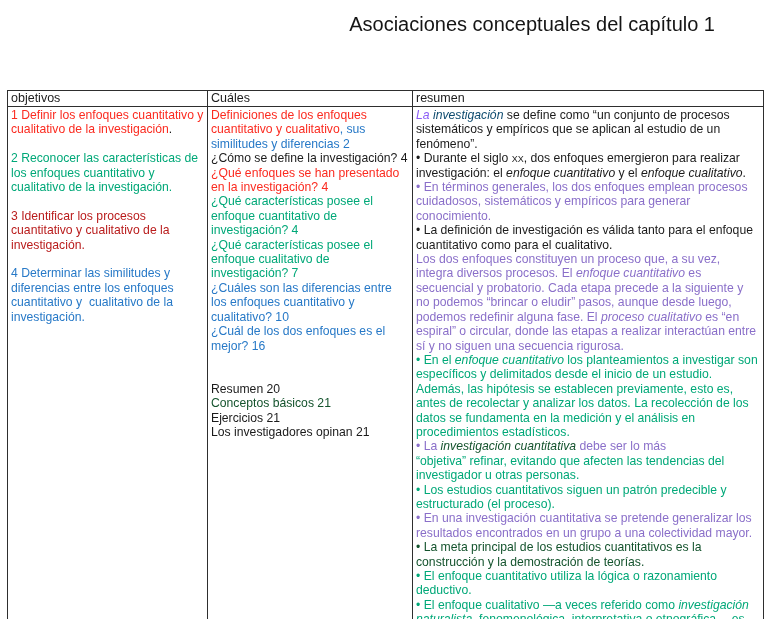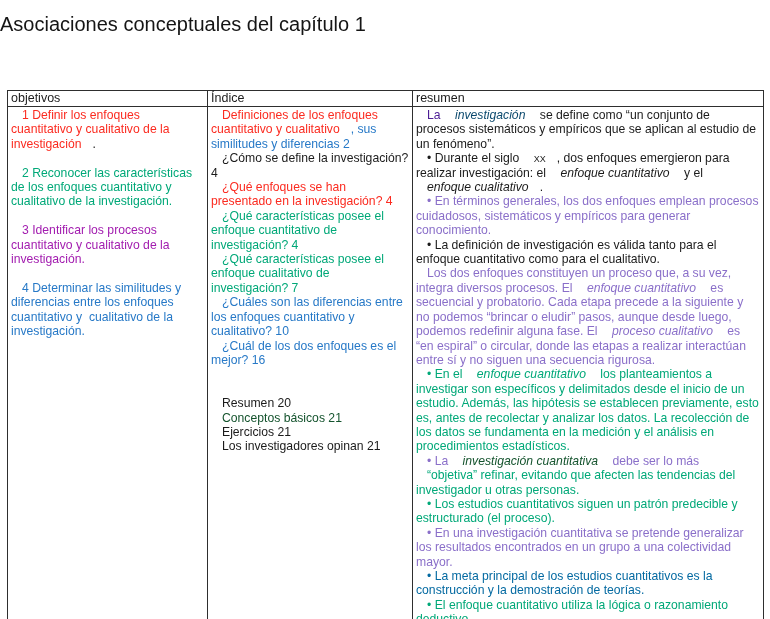--- a/index.html
+++ b/index.html
@@ -8,21 +8,21 @@
     width: 770px; height: 619px;
     background: #ffffff;
     font-family: "Liberation Sans", sans-serif;
     color: #1b1b1b;
     overflow: hidden;
   }
   .page { position: relative; width: 770px; height: 619px; background: #fff; }
   .title {
     position: absolute;
     left: 0; top: 13px; width: 715px;
-    text-align: left;
+    text-align: right;
     font-size: 20px;
     font-weight: normal;
     margin: 0;
     color: #151515;
   }
   table.doc-table {
     position: absolute;
     left: 7px; top: 90px;
     width: 756px;
     border-collapse: collapse;
@@ -39,74 +39,74 @@
     height: 16px;
     padding: 0 14px 1px 3px;
     color: #1b1b1b;
   }
   .doc-table td {
     font-size: 12.2px;
     line-height: 14.4px;
     padding: 1px 3px 2px 3px;
   }
   .par { margin: 0; }
-  .par span { white-space: pre-wrap; margin-left: 11px; }
+  .par span { white-space: pre-wrap; }
 </style>
 </head>
 <body>
 
 <div class="page">
 
   <h1 class="title">Asociaciones conceptuales del capítulo 1</h1>
 
   <table class="doc-table">
     <colgroup>
       <col style="width:200px">
       <col style="width:205px">
       <col style="width:351px">
     </colgroup>
     <thead>
       <tr>
         <th>objetivos</th>
-        <th>Índice</th>
+        <th>Cuáles</th>
         <th>resumen</th>
       </tr>
     </thead>
     <tbody>
       <tr>
         <td>
             <p class="par"><span style="color: rgb(251, 43, 32);">1 Definir los enfoques cuantitativo y cualitativo de la investigación</span><span style="color: rgb(27, 27, 27);">.</span></p>
             <p class="par" style="margin-top: 14.4px;"><span style="color: rgb(0, 168, 120);">2 Reconocer las características de los enfoques cuantitativo y cualitativo de la investigación.</span></p>
-            <p class="par" style="margin-top: 14.4px;"><span style="color: #a21caf;">3 Identificar los procesos cuantitativo y cualitativo de la investigación.</span></p>
+            <p class="par" style="margin-top: 14.4px;"><span style="color: #b91c1c;">3 Identificar los procesos cuantitativo y cualitativo de la investigación.</span></p>
             <p class="par" style="margin-top: 14.4px;"><span style="color: rgb(39, 121, 199);">4 Determinar las similitudes y diferencias entre los enfoques cuantitativo y  cualitativo de la investigación.</span></p>
           </td>
         <td>
             <p class="par"><span style="color: rgb(251, 43, 32);">Definiciones de los enfoques cuantitativo y cualitativo</span><span style="color: rgb(39, 121, 199);">, sus similitudes y diferencias 2</span></p>
             <p class="par"><span style="color: rgb(27, 27, 27);">¿Cómo se define la investigación? 4</span></p>
             <p class="par"><span style="color: rgb(251, 43, 32);">¿Qué enfoques se han presentado en la investigación? 4</span></p>
             <p class="par"><span style="color: rgb(0, 168, 120);">¿Qué características posee el enfoque cuantitativo de investigación? 4</span></p>
             <p class="par"><span style="color: rgb(0, 168, 120);">¿Qué características posee el enfoque cualitativo de investigación? 7</span></p>
             <p class="par"><span style="color: rgb(39, 121, 199);">¿Cuáles son las diferencias entre los enfoques cuantitativo y cualitativo? 10</span></p>
             <p class="par"><span style="color: rgb(39, 121, 199);">¿Cuál de los dos enfoques es el mejor? 16</span></p>
             <p class="par" style="margin-top: 28.8px;"><span style="color: rgb(27, 27, 27);">Resumen 20</span></p>
             <p class="par"><span style="color: #14532d;">Conceptos básicos 21</span></p>
             <p class="par"><span style="color: rgb(27, 27, 27);">Ejercicios 21</span></p>
             <p class="par"><span style="color: rgb(27, 27, 27);">Los investigadores opinan 21</span></p>
           </td>
         <td>
-            <p class="par"><span style="color: #4c1d95;">La </span><span style="color: #0c4a6e; font-style: italic;">investigación</span><span style="color: rgb(27, 27, 27);"> se define como “un conjunto de procesos sistemáticos y empíricos que se aplican al estudio de un fenómeno”.</span></p>
+            <p class="par"><span style="color: #8b5cf6; font-style: italic;">La </span><span style="color: #0c4a6e; font-style: italic;">investigación</span><span style="color: rgb(27, 27, 27);"> se define como “un conjunto de procesos sistemáticos y empíricos que se aplican al estudio de un fenómeno”.</span></p>
             <p class="par"><span style="color: rgb(27, 27, 27);">• Durante el siglo </span><span style="color: rgb(27, 27, 27); font-variant: small-caps;">xx</span><span style="color: rgb(27, 27, 27);">, dos enfoques emergieron para realizar investigación: el </span><span style="color: rgb(27, 27, 27); font-style: italic;">enfoque cuantitativo</span><span style="color: rgb(27, 27, 27);"> y el </span><span style="color: rgb(27, 27, 27); font-style: italic;">enfoque cualitativo</span><span style="color: rgb(27, 27, 27);">.</span></p>
             <p class="par"><span style="color: rgb(138, 111, 201);">• En términos generales, los dos enfoques emplean procesos cuidadosos, sistemáticos y empíricos para generar conocimiento.</span></p>
             <p class="par"><span style="color: rgb(27, 27, 27);">• La definición de investigación es válida tanto para el enfoque cuantitativo como para el cualitativo.</span></p>
             <p class="par"><span style="color: rgb(138, 111, 201);">Los dos enfoques constituyen un proceso que, a su vez, integra diversos procesos. El </span><span style="color: rgb(138, 111, 201); font-style: italic;">enfoque cuantitativo</span><span style="color: rgb(138, 111, 201);"> es secuencial y probatorio. Cada etapa precede a la siguiente y no podemos “brincar o eludir” pasos, aunque desde luego, podemos redefinir alguna fase. El </span><span style="color: rgb(138, 111, 201); font-style: italic;">proceso cualitativo</span><span style="color: rgb(138, 111, 201);"> es “en espiral” o circular, donde las etapas a realizar interactúan entre sí y no siguen una secuencia rigurosa.</span></p>
             <p class="par"><span style="color: rgb(0, 168, 120);">• En el </span><span style="color: rgb(0, 168, 120); font-style: italic;">enfoque cuantitativo</span><span style="color: rgb(0, 168, 120);"> los planteamientos a investigar son específicos y delimitados desde el inicio de un estudio. Además, las hipótesis se establecen previamente, esto es, antes de recolectar y analizar los datos. La recolección de los datos se fundamenta en la medición y el análisis en procedimientos estadísticos.</span></p>
             <p class="par"><span style="color: rgb(138, 111, 201);">• La </span><span style="color: #14532d; font-style: italic;">investigación cuantitativa</span><span style="color: rgb(138, 111, 201);"> debe ser lo más</span><br><span style="color: rgb(0, 168, 120);">“objetiva” refinar, evitando que afecten las tendencias del investigador u otras personas.</span></p>
             <p class="par"><span style="color: rgb(0, 168, 120);">• Los estudios cuantitativos siguen un patrón predecible y estructurado (el proceso).</span></p>
             <p class="par"><span style="color: rgb(138, 111, 201);">• En una investigación cuantitativa se pretende generalizar los resultados encontrados en un grupo a una colectividad mayor.</span></p>
-            <p class="par"><span style="color: #0369a1;">• La meta principal de los estudios cuantitativos es la construcción y la demostración de teorías.</span></p>
+            <p class="par"><span style="color: #14532d;">• La meta principal de los estudios cuantitativos es la construcción y la demostración de teorías.</span></p>
             <p class="par"><span style="color: rgb(0, 168, 120);">• El enfoque cuantitativo utiliza la lógica o razonamiento deductivo.</span></p>
             <p class="par"><span style="color: rgb(0, 168, 120);">• El enfoque cualitativo —a veces referido como </span><span style="color: rgb(0, 168, 120); font-style: italic;">investigación naturalista</span><span style="color: rgb(0, 168, 120);">, fenomenológica, interpretativa o etnográfica— es una especie de “paraguas” en el cual se incluye una variedad de concepciones, visiones, técnicas y estudios no cuantitativos. Se utiliza en primer lugar para descubrir y refinar preguntas de investigación.</span></p>
           </td>
       </tr>
     </tbody>
   </table>
 
 </div>
 
 </body></html>

